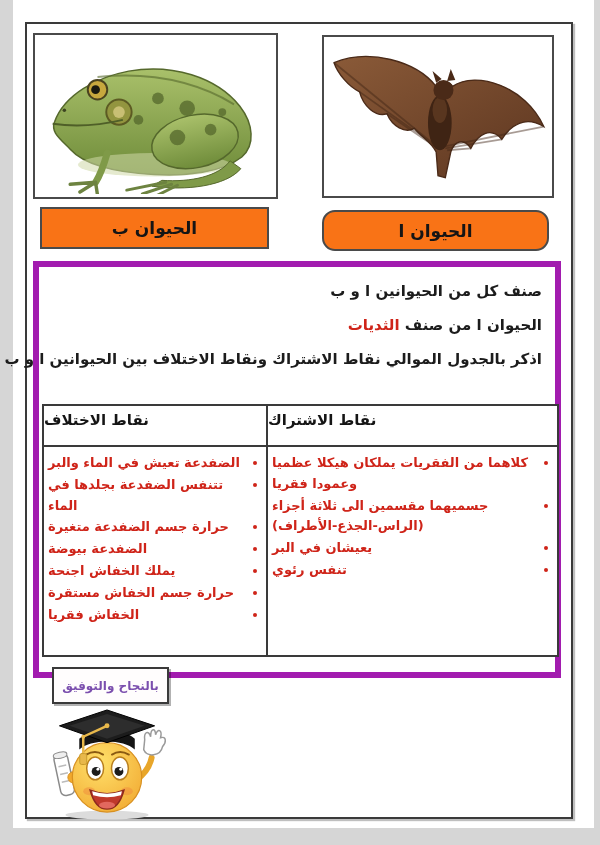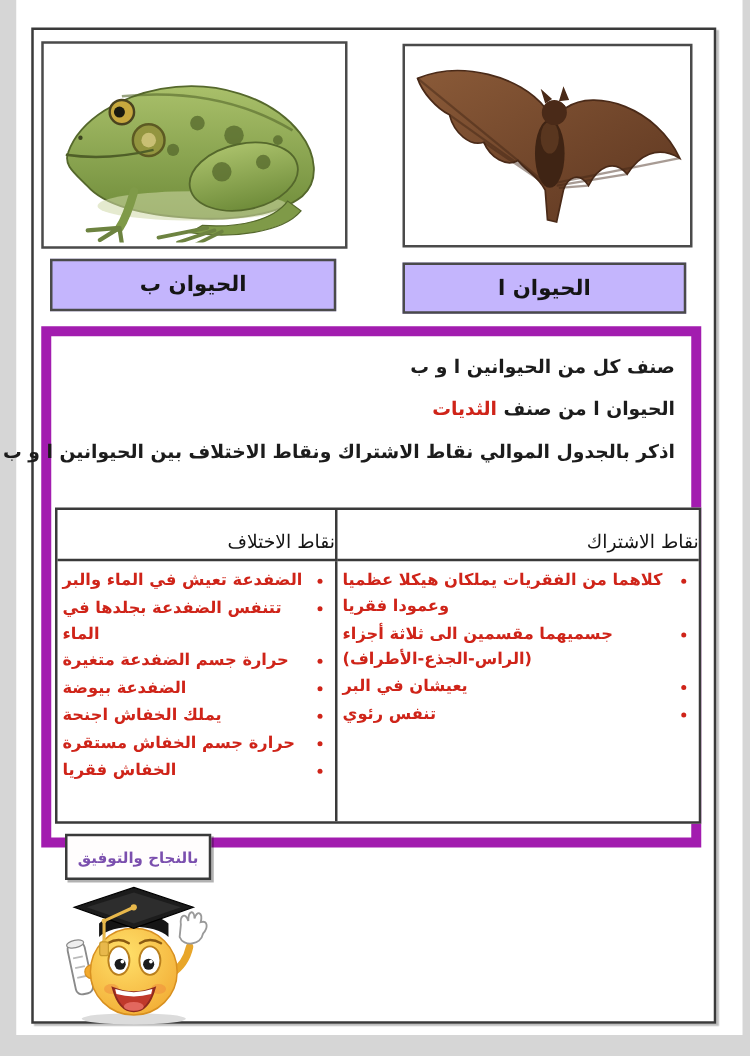--- a/index.html
+++ b/index.html
@@ -5,31 +5,31 @@
   html,body{margin:0;padding:0;}
   body{background:#cfcfcf;font-family:"DejaVu Sans",sans-serif;}
   .canvas{position:relative;width:600px;height:845px;background:#d6d6d6;overflow:hidden;}
   .page{position:absolute;left:13px;top:0;width:581px;height:828px;background:#ffffff;}
   .frame{position:absolute;left:25px;top:22px;width:548px;height:797px;border:2px solid #3a3a3a;background:#fff;box-sizing:border-box;box-shadow:2px 2px 1px rgba(0,0,0,.25);}
 
   .photo-box{position:absolute;border:2px solid #4a4a4a;background:#fff;box-sizing:border-box;display:flex;align-items:center;justify-content:center;}
   .photo-frog{left:33px;top:33px;width:245px;height:166px;}
   .photo-bat{left:322px;top:35px;width:232px;height:163px;}
 
-  .label-box{position:absolute;border:2px solid #4a4a4a;background:#c4b5fd;box-sizing:border-box;display:flex;align-items:center;justify-content:center;font-weight:bold;font-size:17px;color:#151515;}
+  .label-box{position:absolute;border:2px solid #4a4a4a;background:#f97316;box-sizing:border-box;display:flex;align-items:center;justify-content:center;font-weight:bold;font-size:17px;color:#151515;}
   .label-frog{left:40px;top:207px;width:229px;height:42px;}
-  .label-bat{left:322px;top:210px;width:227px;height:41px;}
+  .label-bat{left:322px;top:210px;width:227px;height:41px;border-radius:13px;}
 
-  .content-box{position:absolute;left:33px;top:261px;width:528px;height:417px;border:8px solid #a21caf;background:#fff;box-sizing:border-box;}
+  .content-box{position:absolute;left:33px;top:261px;width:528px;height:417px;border:6px solid #a21caf;background:#fff;box-sizing:border-box;}
   .instructions{direction:rtl;text-align:right;padding:9px 13px 0 13px;color:#1c1c1c;font-weight:bold;font-size:15px;}
   .instructions .line{height:34px;line-height:30px;white-space:nowrap;}
   .red{color:#cf2419;}
 
   .cmp-table{position:absolute;left:3px;top:137px;width:517px;height:253px;border:2px solid #3a3a3a;box-sizing:border-box;display:grid;grid-template-columns:224px 1fr;grid-template-rows:41px 1fr;background:#fff;}
-  .th{border-bottom:2px solid #3a3a3a;font-weight:normal;font-size:15px;color:#151515;text-align:right;padding-top:16px;direction:rtl;}
+  .th{border-bottom:2px solid #3a3a3a;font-weight:bold;font-size:15px;color:#151515;text-align:left;padding-top:5px;direction:rtl;}
   .col-divider{border-right:2px solid #3a3a3a;}
   .td{direction:rtl;overflow:hidden;}
   .td ul{margin:6px 6px 0 4px;padding-right:18px;color:#cf2419;font-weight:bold;font-size:13px;line-height:1.6;text-align:left;}
   .td li{margin-bottom:1px;}
 
   .success-box{position:absolute;left:52px;top:667px;width:117px;height:37px;border:2px solid #3a3a3a;background:#fffdfd;box-sizing:border-box;display:flex;align-items:center;justify-content:center;font-weight:bold;font-size:12px;color:#7b4fae;box-shadow:2px 2px 0 rgba(0,0,0,.3);direction:rtl;}
 
   .emoji{position:absolute;left:43px;top:706px;width:134px;height:114px;}
 </style>
 </head>

